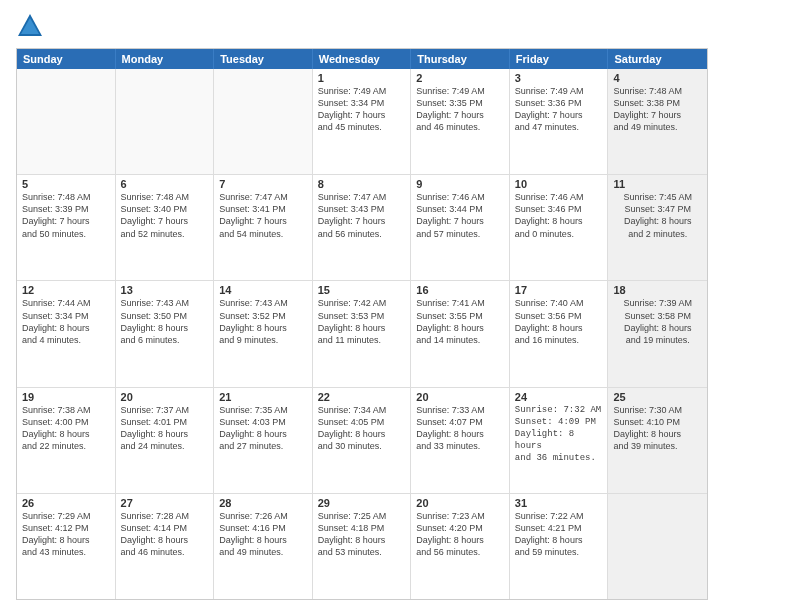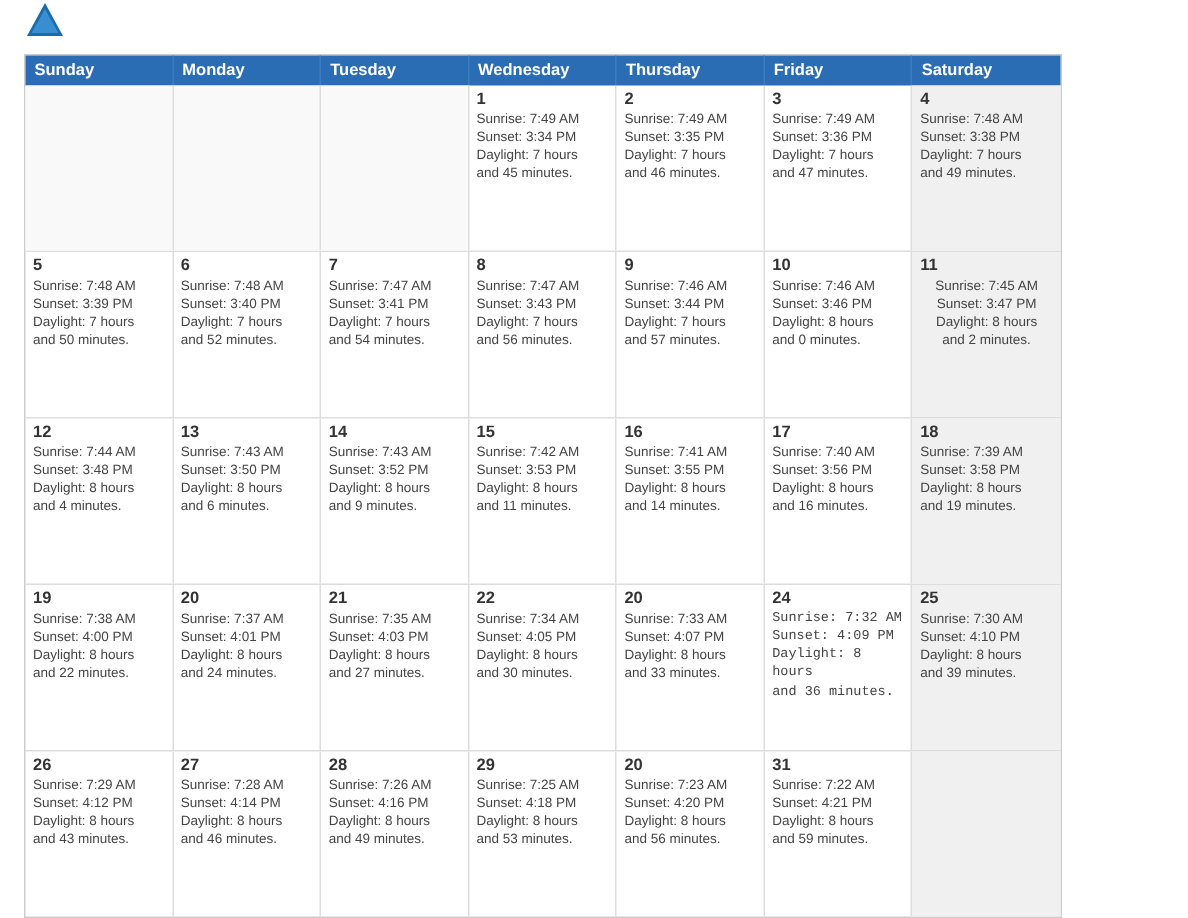--- a/index.html
+++ b/index.html
@@ -6,21 +6,21 @@
     body {
       width: 792px;
       height: 612px;
       font-family: Arial, sans-serif;
       background: #fff;
       overflow: hidden;
     }
     .page {
       width: 724px;
       height: 612px;
-      padding: 0 16px;
+      padding: 12px 16px;
       display: flex;
       flex-direction: column;
     }
     .header {
       display: flex;
       justify-content: space-between;
       align-items: flex-start;
       margin-bottom: 8px;
     }
     .logo {
@@ -219,21 +219,21 @@
             <div class="cell-text" style="white-space: pre-line; text-align: center;">Sunrise: 7:45 AM
 Sunset: 3:47 PM
 Daylight: 8 hours
 and 2 minutes.</div>
           </div>
         </div>
         <div class="cal-row">
           <div class="cal-cell">
             <div class="day-num">12</div>
             <div class="cell-text" style="white-space: pre-line;">Sunrise: 7:44 AM
-Sunset: 3:48 PM
+Sunset: 3:34 PM
 Daylight: 8 hours
 and 4 minutes.</div>
           </div>
           <div class="cal-cell">
             <div class="day-num">13</div>
             <div class="cell-text" style="white-space: pre-line;">Sunrise: 7:43 AM
 Sunset: 3:50 PM
 Daylight: 8 hours
 and 6 minutes.</div>
           </div>
@@ -260,21 +260,21 @@
           </div>
           <div class="cal-cell">
             <div class="day-num">17</div>
             <div class="cell-text" style="white-space: pre-line;">Sunrise: 7:40 AM
 Sunset: 3:56 PM
 Daylight: 8 hours
 and 16 minutes.</div>
           </div>
           <div class="cal-cell shaded">
             <div class="day-num">18</div>
-            <div class="cell-text" style="white-space: pre-line;">Sunrise: 7:39 AM
+            <div class="cell-text" style="white-space: pre-line; text-align: center;">Sunrise: 7:39 AM
 Sunset: 3:58 PM
 Daylight: 8 hours
 and 19 minutes.</div>
           </div>
         </div>
         <div class="cal-row">
           <div class="cal-cell">
             <div class="day-num">19</div>
             <div class="cell-text" style="white-space: pre-line;">Sunrise: 7:38 AM
 Sunset: 4:00 PM

